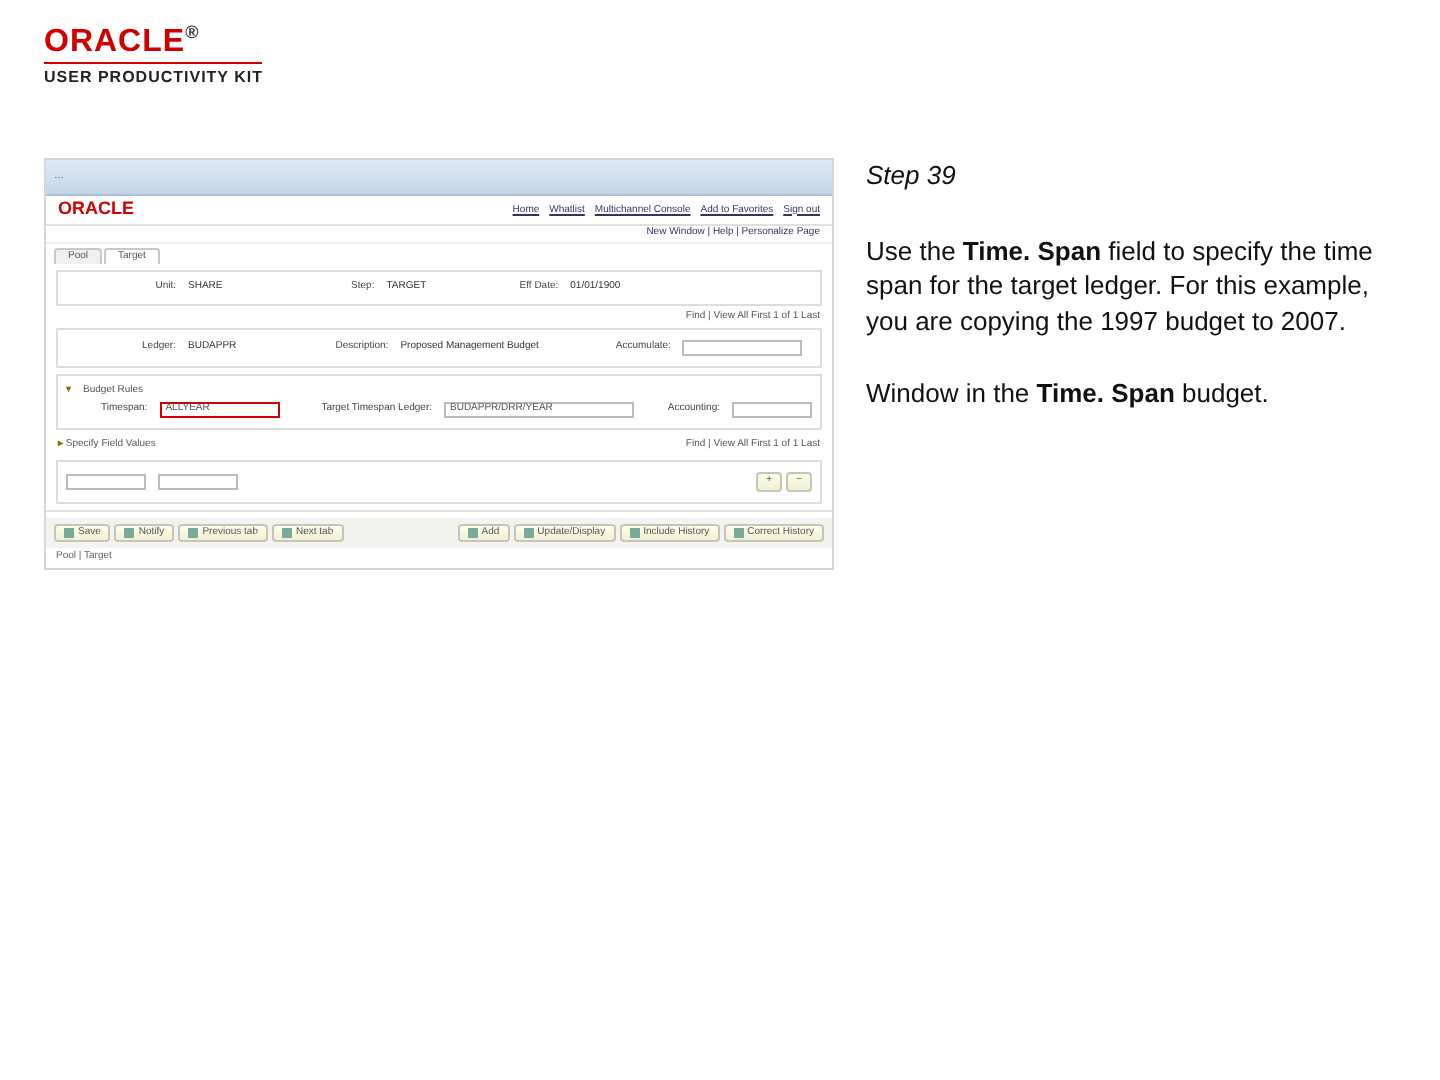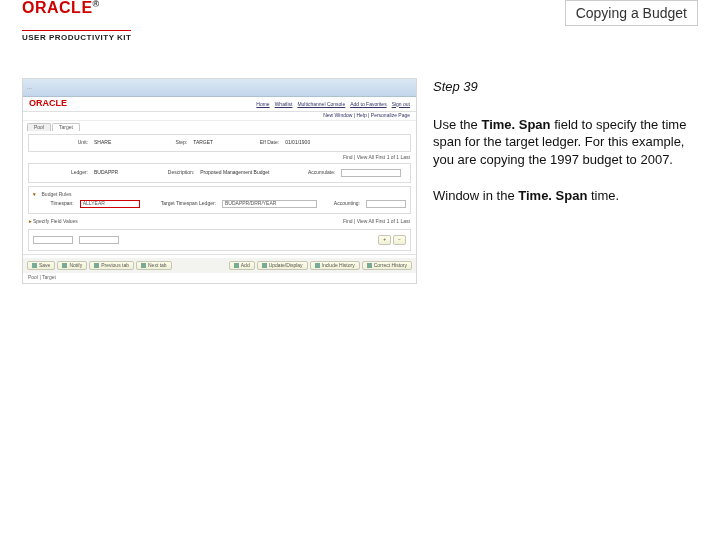--- a/index.html
+++ b/index.html
@@ -8,21 +8,21 @@
     height: 540px;
     font-family: Arial, Helvetica, sans-serif;
     font-size: 12px;
     color: #000;
     background: #fff;
     position: relative;
   }
   .page {
     width: 100%;
     height: 100%;
-    padding: 0 22px;
+    padding: 12px 22px;
   }
   .header {
     display: flex;
     justify-content: space-between;
     align-items: flex-start;
     margin-bottom: 6px;
   }
   .logo-block { display: flex; flex-direction: column; }
   .oracle-logo {
     font-weight: bold;
@@ -31,21 +31,21 @@
     letter-spacing: 0.5px;
     line-height: 1;
   }
   .reg { font-size: 9px; vertical-align: super; color: #333; }
   .upk-sub {
     font-size: 8px;
     letter-spacing: 0.5px;
     color: #222;
     border-top: 1px solid #d00000;
     padding-top: 2px;
-    margin-top: 14px;
+    margin-top: 2px;
     font-weight: bold;
   }
   .page-title {
     font-size: 14px;
     color: #333;
     border: 1px solid #ccc;
     padding: 4px 10px;
     align-self: flex-start;
   }
   .body-row {
@@ -161,21 +161,20 @@
 <body>
 
 <div class="page">
   <div class="header">
     <div class="logo-block">
       <div class="oracle-logo">
         <span>ORACLE</span><span class="reg">®</span>
       </div>
       <div class="upk-sub">USER PRODUCTIVITY KIT</div>
     </div>
-    <div class="page-title">Copying a Budget</div>
   </div>
 
   <div class="body-row">
     <div class="screenshot-holder">
       <div class="shot-topbar">
         <span>…</span>
       </div>
       <div class="shot-brandrow">
         <span class="mini-oracle">ORACLE</span>
         <span class="mini-links">
@@ -285,17 +284,17 @@
       </div>
       <div class="shot-foot">Pool | Target</div>
     </div>
 
     <div class="instruction-col">
       <div class="step-label">Step 39</div>
       <div class="instr-para">
         <span>Use the </span><b>Time. Span</b><span> field to specify the time span for the target ledger. For this example, you are copying the 1997 budget to 2007.</span>
       </div>
       <div class="instr-para">
-        <span>Window in the </span><b>Time. Span</b><span> time.</span>
+        <span>Window in the </span><b>Time. Span</b><span> budget.</span>
       </div>
     </div>
   </div>
 </div>
 
 </body></html>

